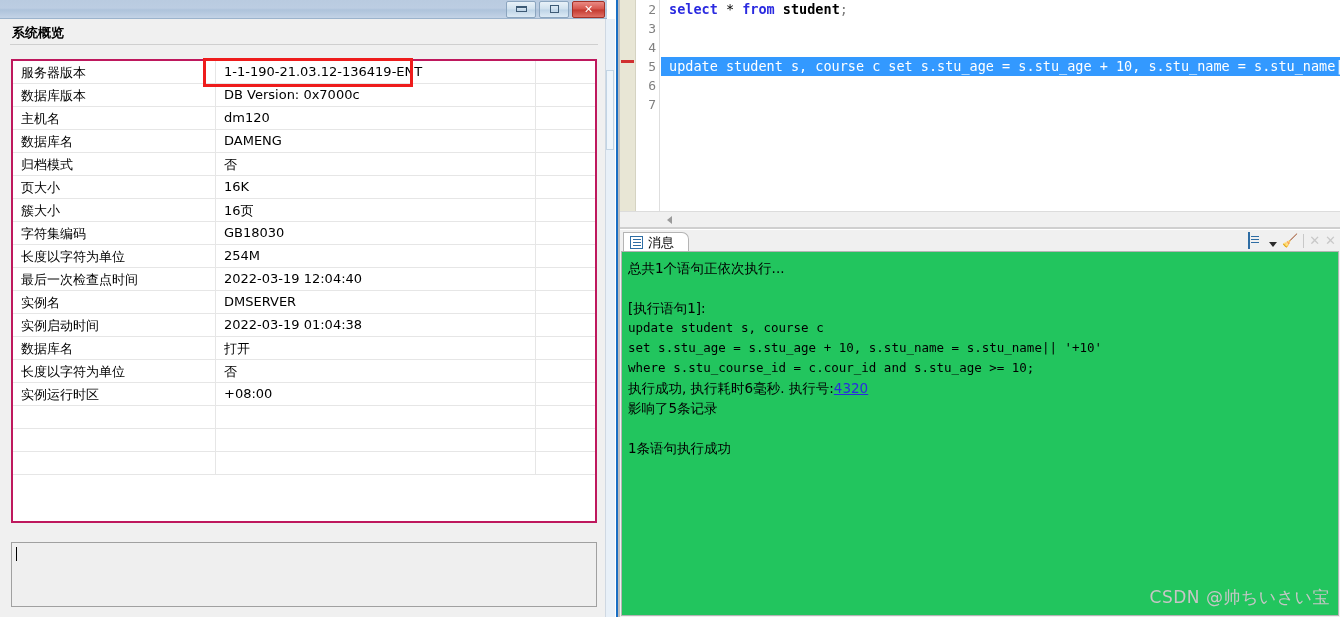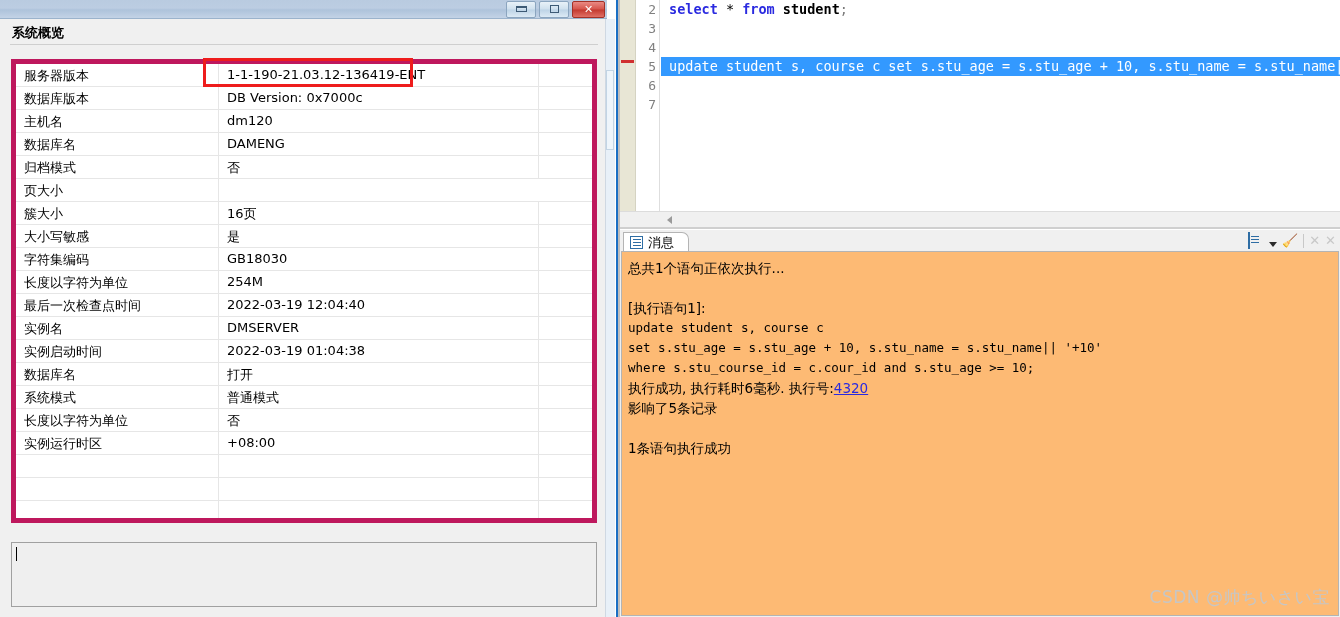--- a/index.html
+++ b/index.html
@@ -39,21 +39,21 @@
   .panel-header{
     position:absolute;left:0;top:19px;width:607px;height:25px;
     background:#f0f0f0;
     font-weight:bold;font-size:13px;color:#000;
     padding:5px 0 0 12px;box-sizing:border-box;
   }
   .hdr-sep{position:absolute;left:10px;top:44px;width:588px;height:1px;background:#cfcfcf;}
 
   .props-table{
     position:absolute;left:11px;top:59px;width:586px;height:464px;
-    background:#fff;border:5px solid #be185d;box-sizing:border-box;
+    background:#fff;border:2px solid #be185d;box-sizing:border-box;
     overflow:hidden;
   }
   .prow{display:flex;height:23px;border-bottom:1px solid #e6e6e6;box-sizing:border-box;}
   .pcell-label{width:203px;box-sizing:border-box;padding:3px 0 0 8px;border-right:1px solid #e6e6e6;font-size:13px;color:#000;white-space:nowrap;overflow:hidden;}
   .pcell-value{width:320px;box-sizing:border-box;padding:3px 0 0 8px;border-right:1px solid #e6e6e6;font-size:13px;color:#000;white-space:nowrap;overflow:hidden;}
   .pcell-x{flex:1;box-sizing:border-box;}
 
   .redbox{
     position:absolute;left:203px;top:58px;width:210px;height:29px;
     border:3px solid #ee1c1c;box-sizing:border-box;pointer-events:none;
@@ -126,21 +126,21 @@
   .tt-icon{width:16px;height:16px;position:relative;}
   .ico-view{border:1px solid #2e6da4;background:#fff;width:14px;height:13px;box-sizing:border-box;}
   .ico-view::before{content:"";position:absolute;left:3px;top:3px;width:8px;height:1px;background:#2e6da4;box-shadow:0 3px 0 #2e6da4,0 6px 0 #2e6da4;}
   .ico-caret{width:0;height:0;border-left:4px solid transparent;border-right:4px solid transparent;border-top:5px solid #2b2b2b;margin-top:6px;}
   .ico-broom{font-size:13px;color:#9a5a2a;line-height:16px;}
   .tt-sep{width:1px;height:14px;background:#c8c8c8;}
   .ico-x{font-size:13px;color:#c8c8c8;line-height:16px;}
 
   .msgbody{
     position:absolute;left:1px;top:21px;width:718px;height:365px;
-    background:#fdba74;border:1px solid #b4b4b4;border-top:1px solid #b4b4b4;box-sizing:border-box;
+    background:#22c55e;border:1px solid #b4b4b4;border-top:1px solid #b4b4b4;box-sizing:border-box;
     padding:6px 0 0 6px;
     font-size:13.5px;line-height:20px;color:#000;
   }
   .msg-mono{font-family:"DejaVu Sans Mono","Liberation Mono",monospace;font-size:12.5px;}
   .msg-line{white-space:pre;height:20px;}
   .exec-link{color:#2a2ae0;text-decoration:underline;}
 
   .watermark{
     position:absolute;right:10px;bottom:8px;
     font-size:17px;color:#c6c6c6;letter-spacing:0.5px;
@@ -192,33 +192,29 @@
           <div class="pcell-value">DAMENG</div>
           <div class="pcell-x"></div>
         </div>
         <div class="prow">
           <div class="pcell-label">归档模式</div>
           <div class="pcell-value">否</div>
           <div class="pcell-x"></div>
         </div>
         <div class="prow">
           <div class="pcell-label">页大小</div>
+          <div class="pcell-value">16K</div>
           <div class="pcell-x"></div>
         </div>
         <div class="prow">
           <div class="pcell-label">簇大小</div>
           <div class="pcell-value">16页</div>
           <div class="pcell-x"></div>
         </div>
         <div class="prow">
-          <div class="pcell-label">大小写敏感</div>
-          <div class="pcell-value">是</div>
-          <div class="pcell-x"></div>
-        </div>
-        <div class="prow">
           <div class="pcell-label">字符集编码</div>
           <div class="pcell-value">GB18030</div>
           <div class="pcell-x"></div>
         </div>
         <div class="prow">
           <div class="pcell-label">长度以字符为单位</div>
           <div class="pcell-value">254M</div>
           <div class="pcell-x"></div>
         </div>
         <div class="prow">
@@ -232,25 +228,20 @@
           <div class="pcell-x"></div>
         </div>
         <div class="prow">
           <div class="pcell-label">实例启动时间</div>
           <div class="pcell-value">2022-03-19 01:04:38</div>
           <div class="pcell-x"></div>
         </div>
         <div class="prow">
           <div class="pcell-label">数据库名</div>
           <div class="pcell-value">打开</div>
-          <div class="pcell-x"></div>
-        </div>
-        <div class="prow">
-          <div class="pcell-label">系统模式</div>
-          <div class="pcell-value">普通模式</div>
           <div class="pcell-x"></div>
         </div>
         <div class="prow">
           <div class="pcell-label">长度以字符为单位</div>
           <div class="pcell-value">否</div>
           <div class="pcell-x"></div>
         </div>
         <div class="prow">
           <div class="pcell-label">实例运行时区</div>
           <div class="pcell-value">+08:00</div>

